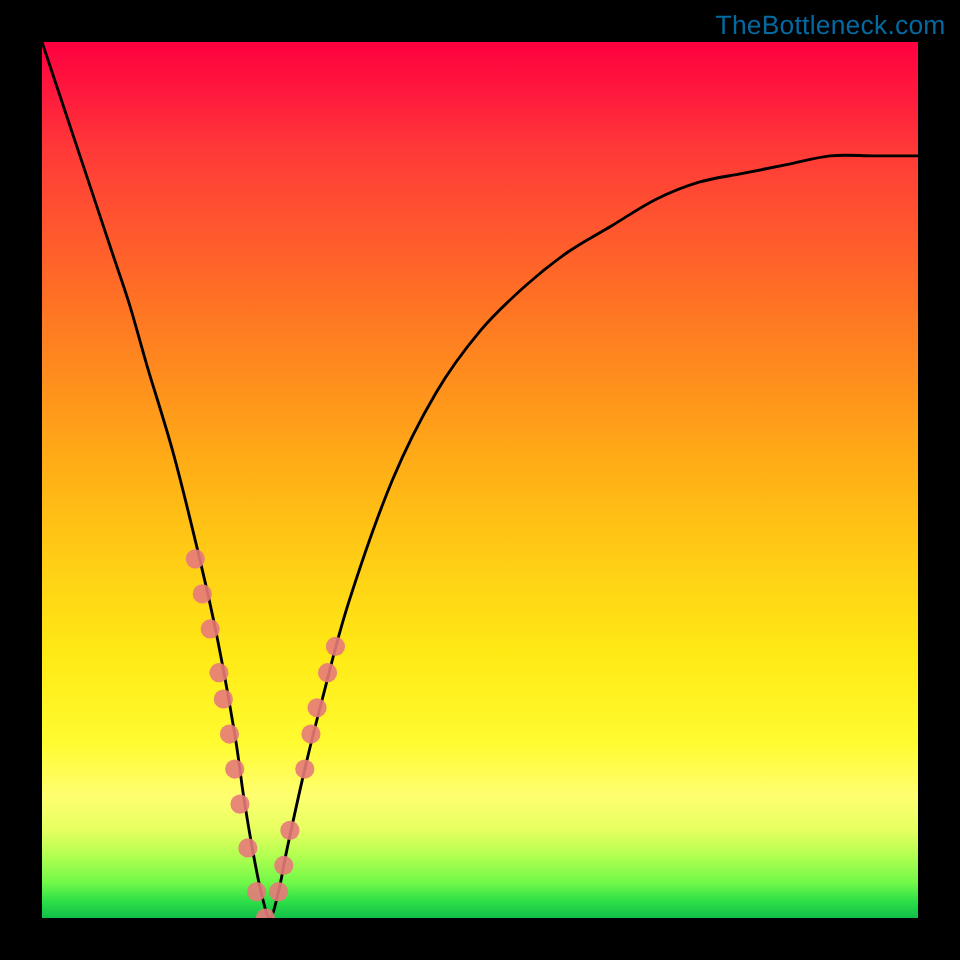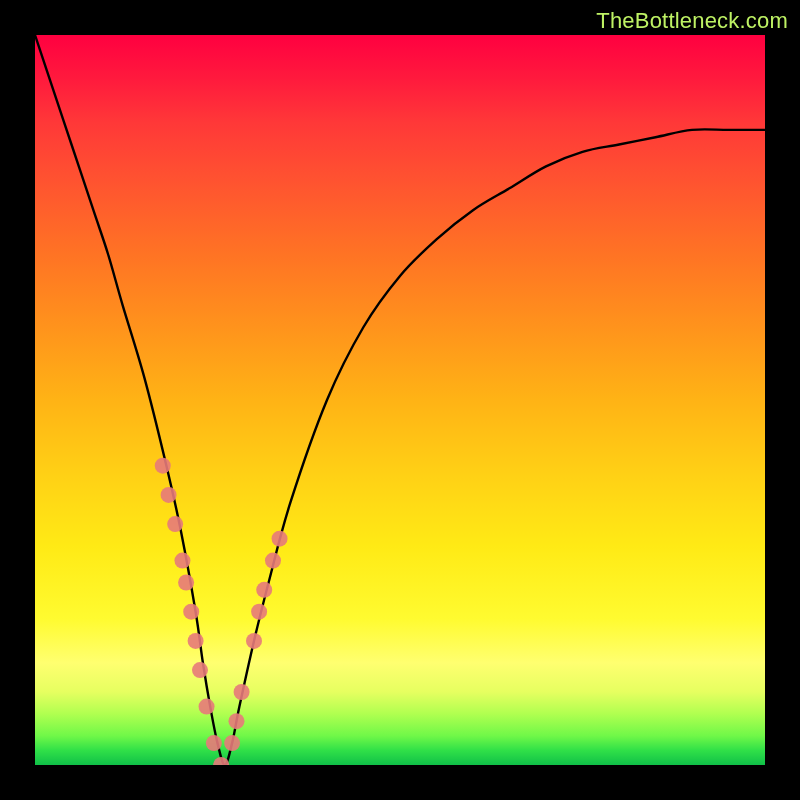--- a/index.html
+++ b/index.html
@@ -40,21 +40,21 @@
       #b0ff50 93%,
       #70f848 96%,
       #30e048 98%,
       #10c048 100%
     );
   }
   .watermark {
     position: absolute;
     top: 8px;
     right: 12px;
-    color: #bef264;
+    color: #0369a1;
     font-size: 22px;
     font-weight: 500;
     letter-spacing: 0.2px;
   }
   svg.curve {
     position: absolute;
     left: 0;
     top: 0;
     width: 730px;
     height: 730px;

